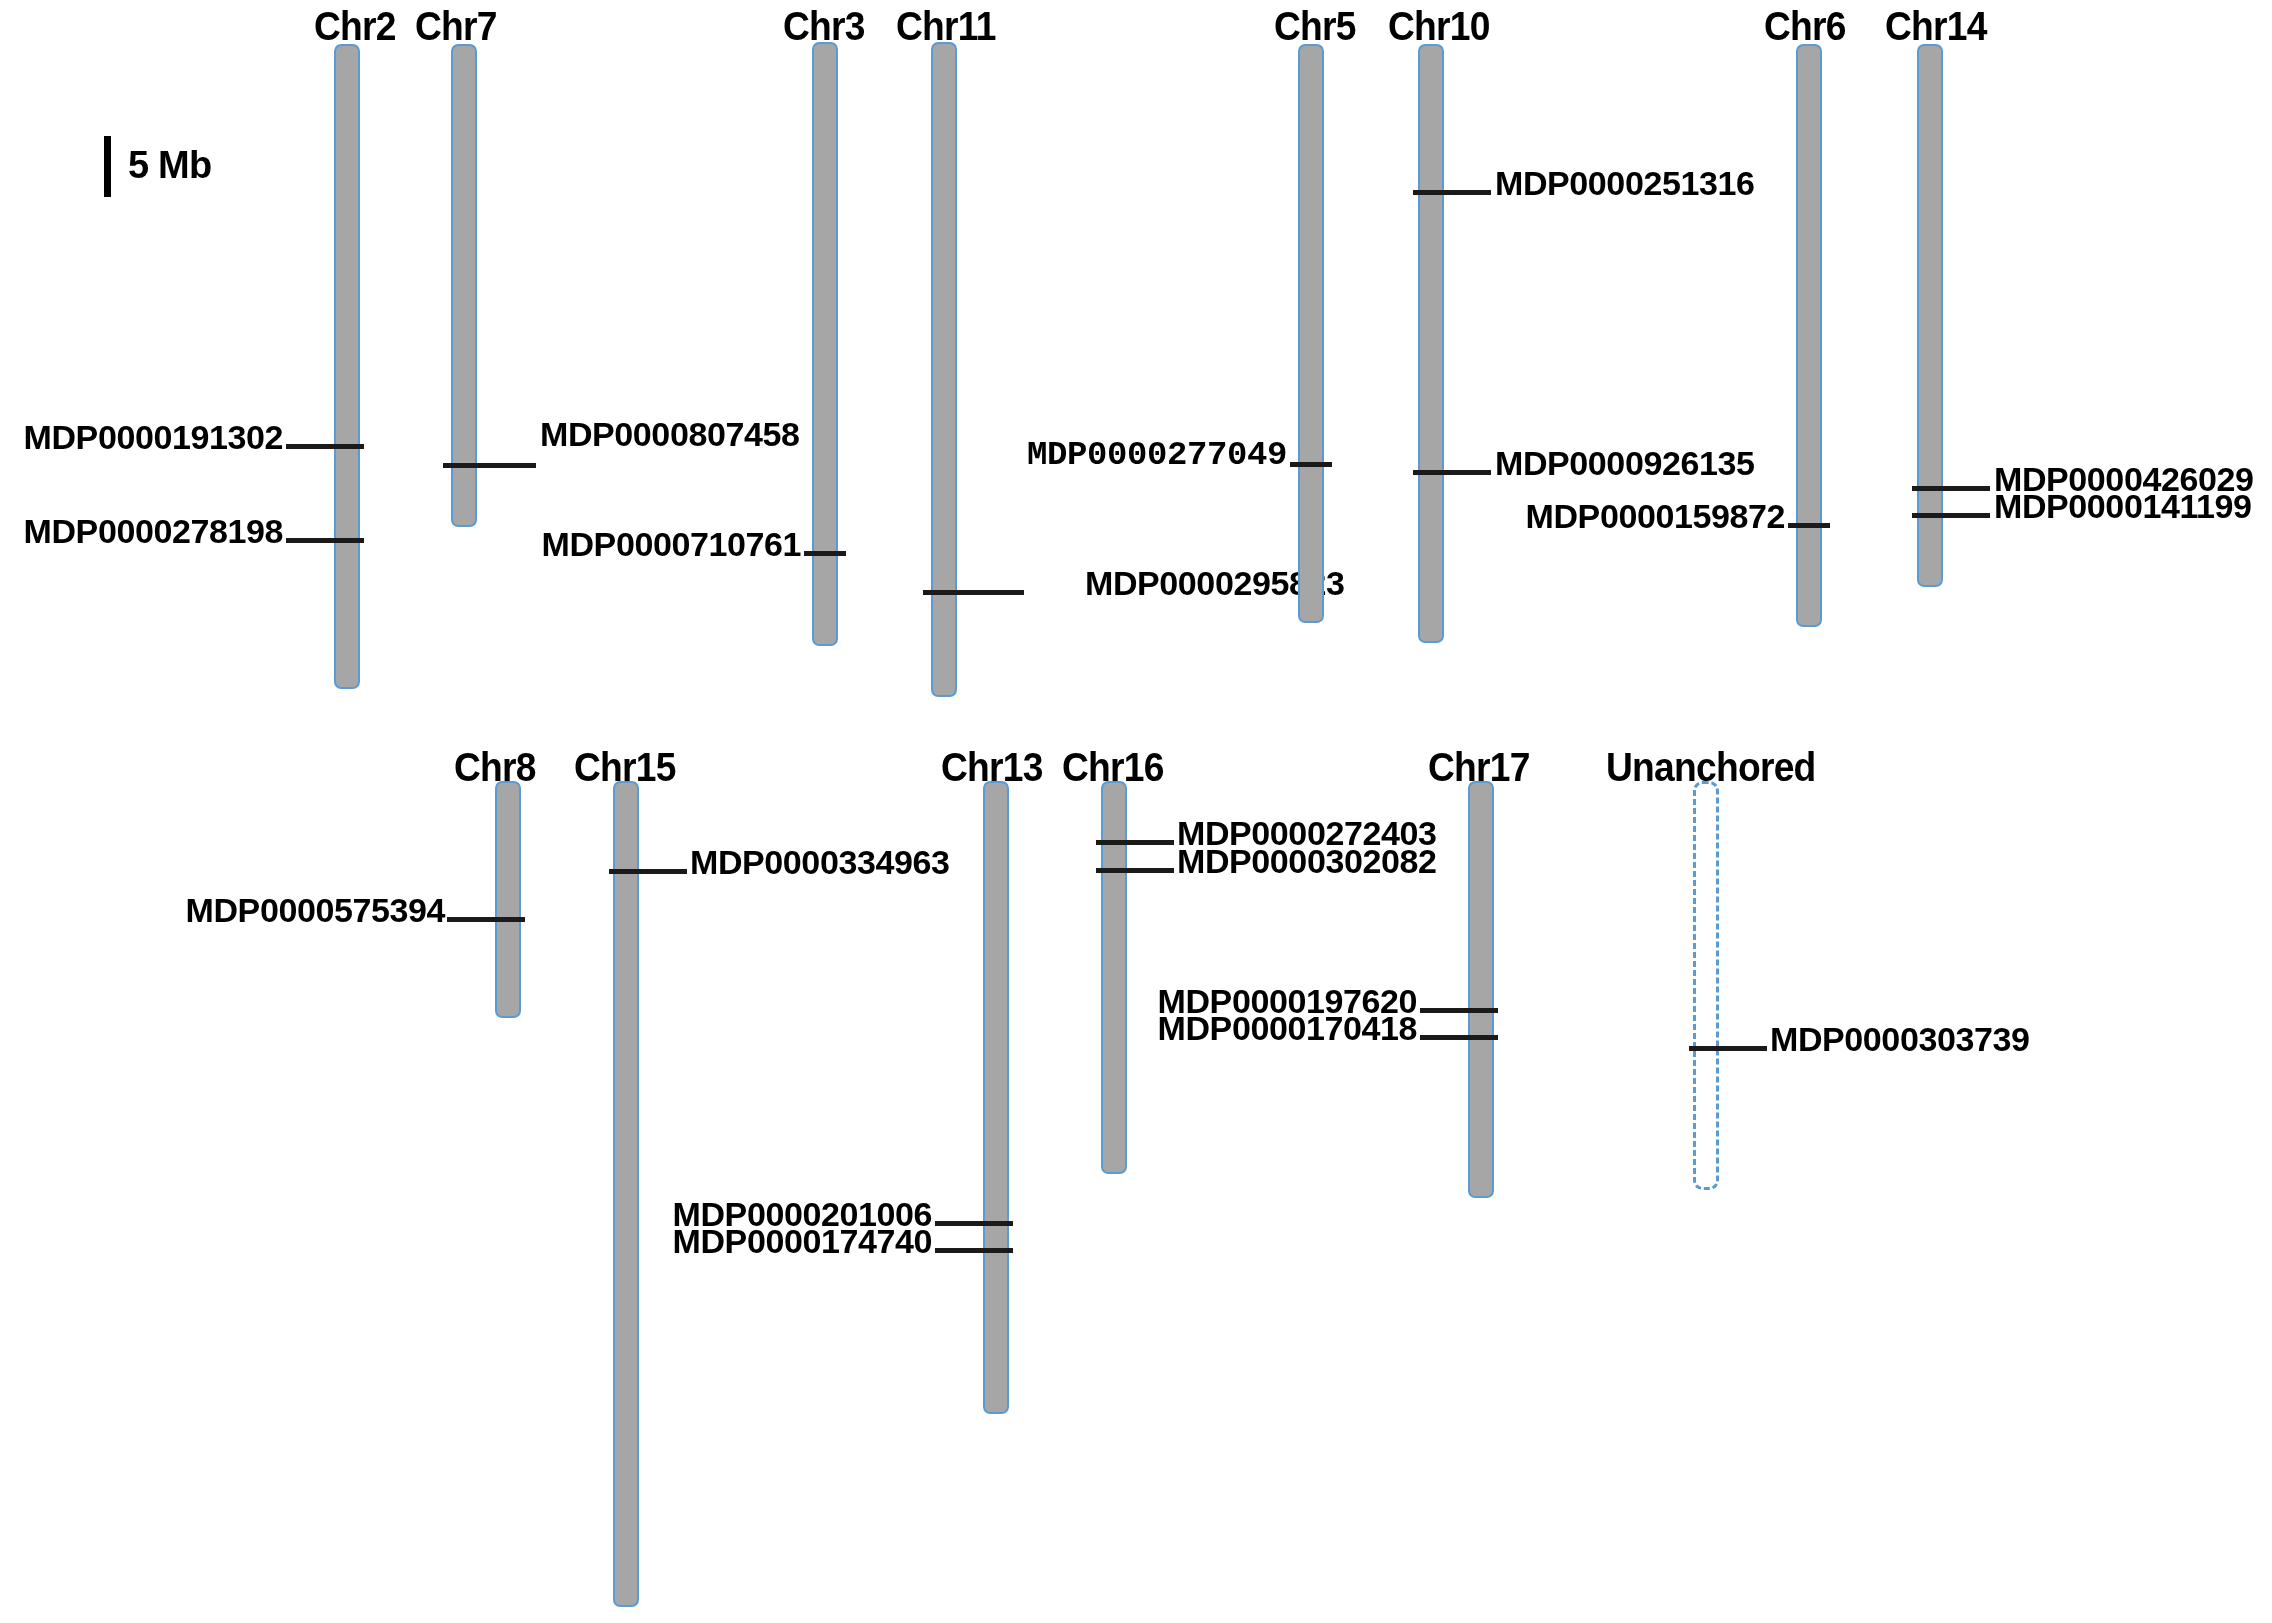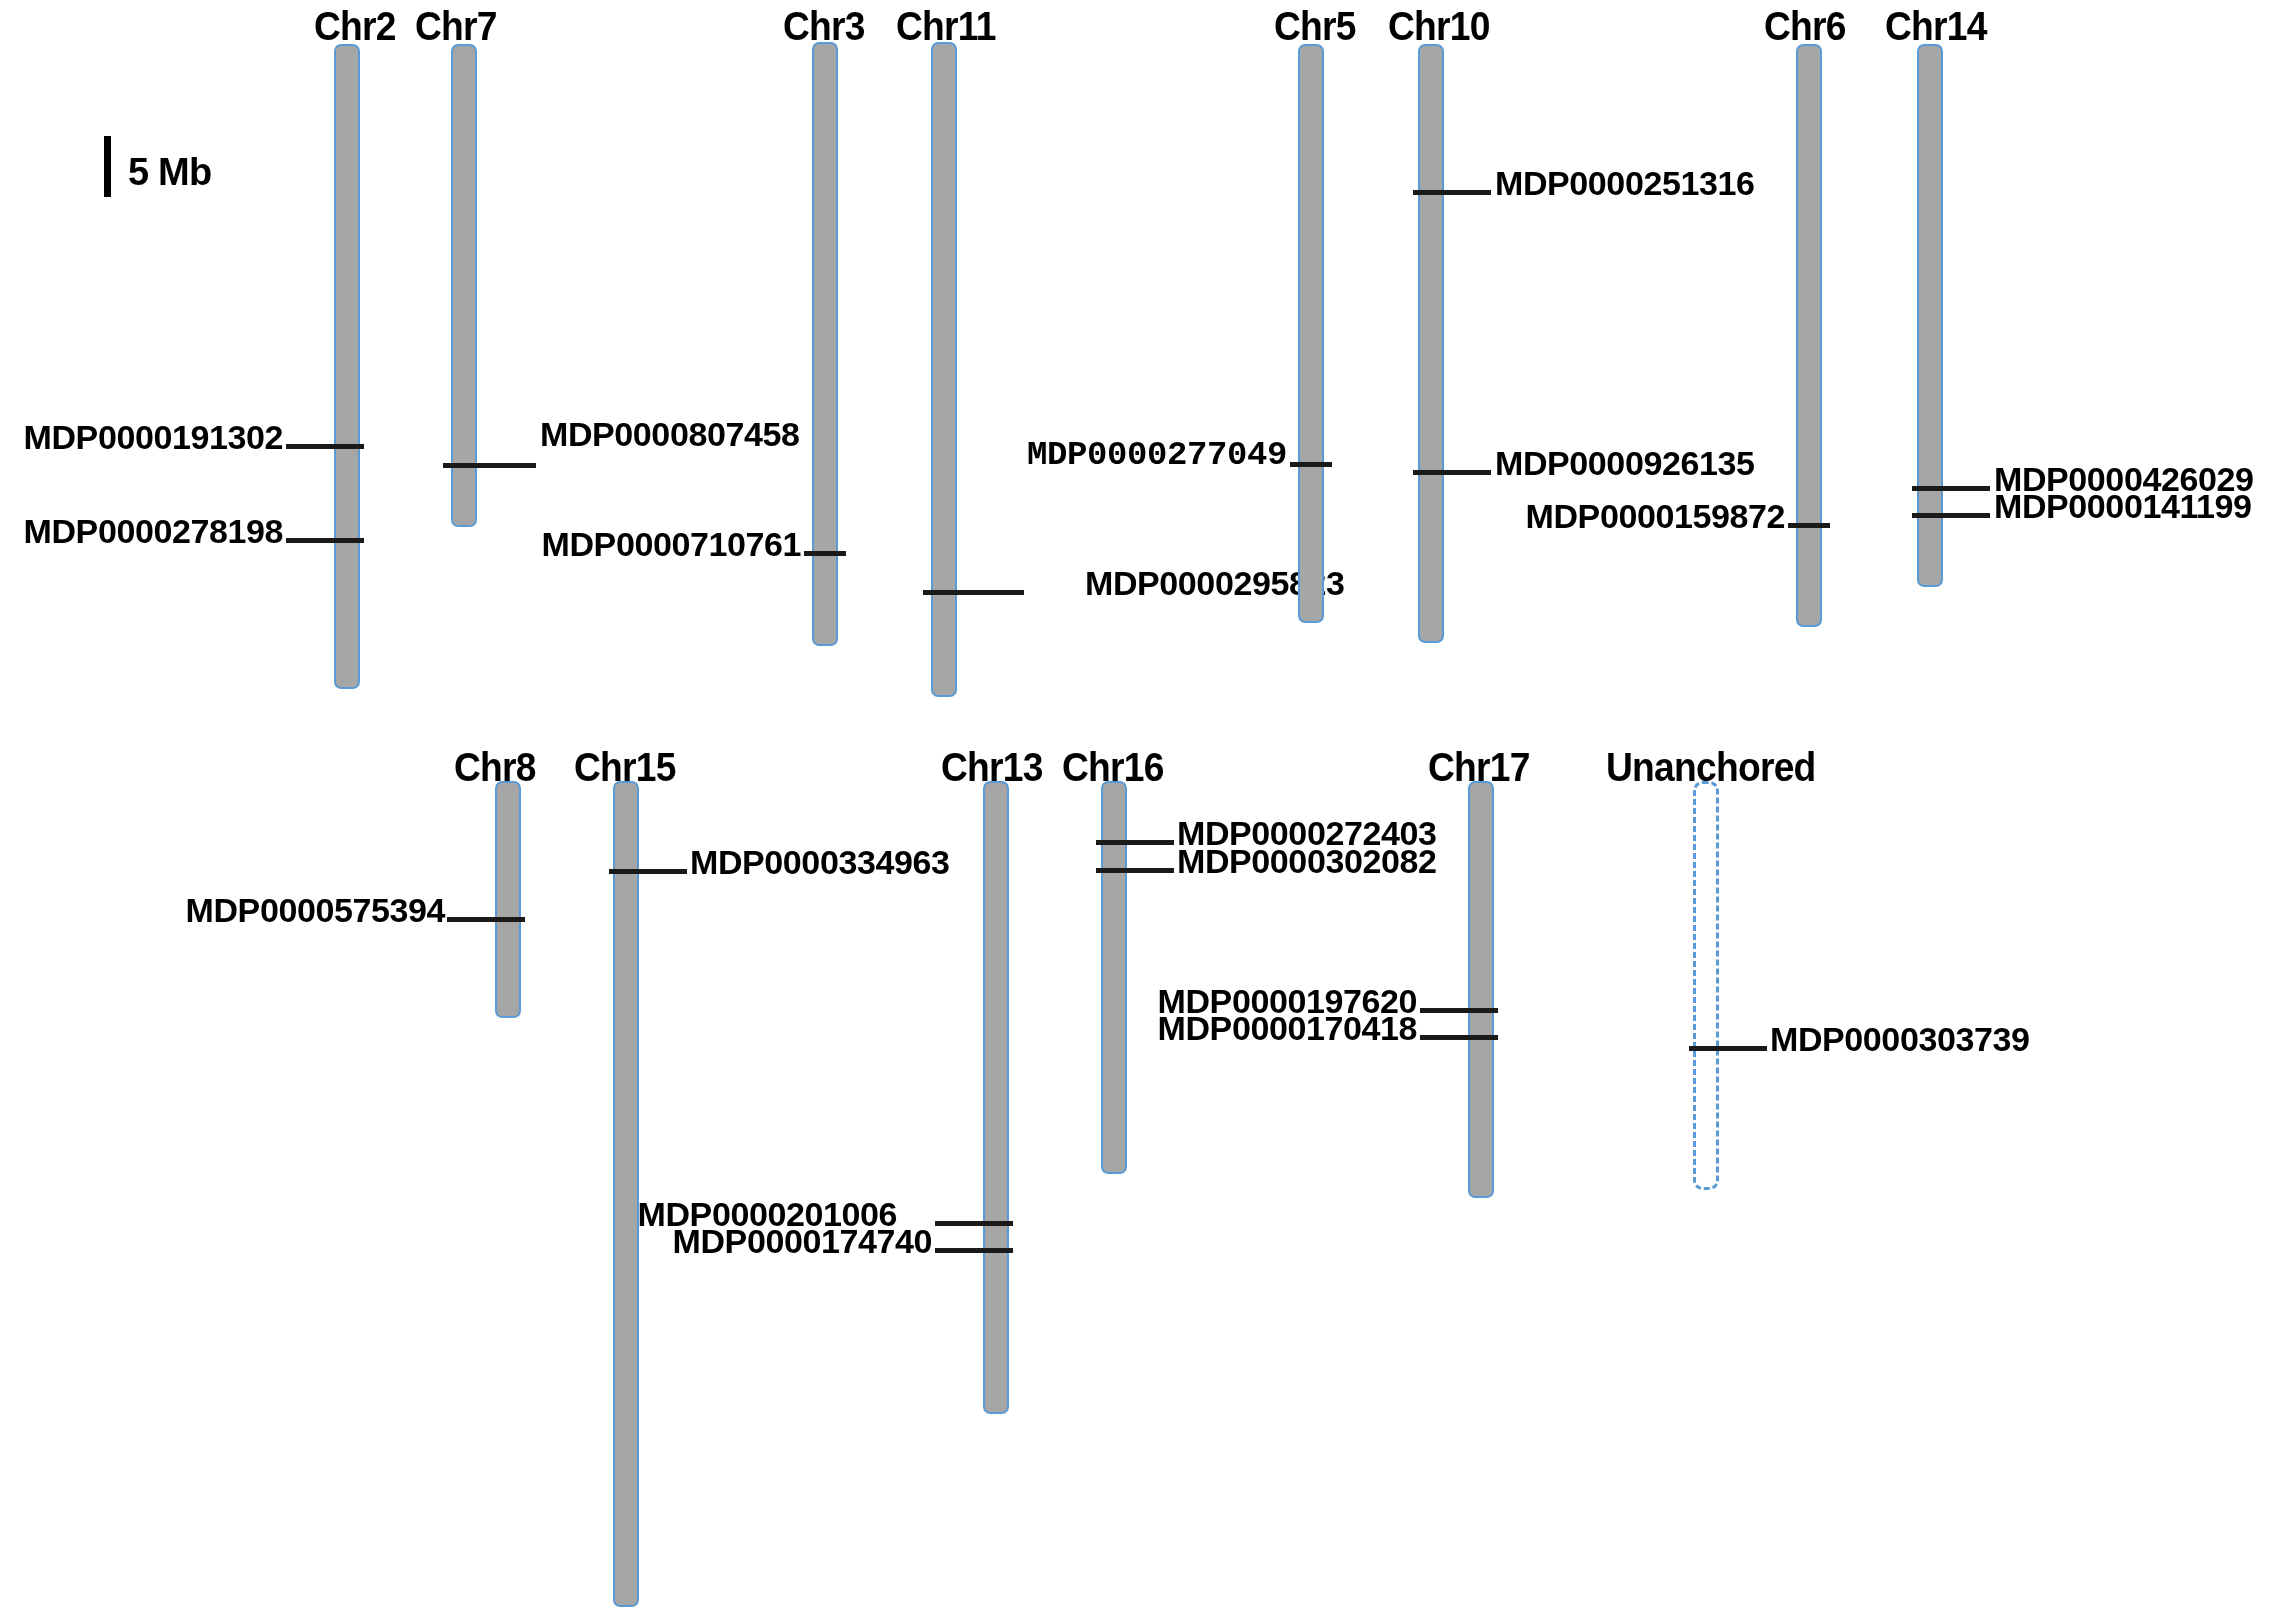--- a/index.html
+++ b/index.html
@@ -70,21 +70,21 @@
     white-space:nowrap;
     letter-spacing:-0.8px;
   }
 </style>
 </head>
 <body>
 
 <div id="stage">
 
   <div id="scale-bar-line" style="left: 104px; top: 136px; height: 61px;"></div>
-  <div id="scale-bar-text" style="left: 128px; top: 144px; margin-top: 7px;">5 Mb</div>
+  <div id="scale-bar-text" style="left: 128px; top: 144px;">5 Mb</div>
 
   <div id="chrom-layer">
       <div class="chrom" style="left: 334px; top: 44px; width: 25.6px; height: 645px;"></div>
       <div class="chrom-title" style="left: 314px; top: 6.4px;">Chr2</div>
       <div class="tick" style="top: 444px; left: 286px; width: 78px;"></div>
       <div class="marker-label left" style="top: 420px; right: 1990px;">MDP0000191302</div>
       <div class="tick" style="top: 538px; left: 286px; width: 78px;"></div>
       <div class="marker-label left" style="top: 514px; right: 1990px;">MDP0000278198</div>
       <div class="chrom" style="left: 451px; top: 44px; width: 25.6px; height: 483px;"></div>
       <div class="chrom-title" style="left: 415px; top: 6.4px;">Chr7</div>
@@ -122,21 +122,21 @@
       <div class="chrom-title" style="left: 454px; top: 747px;">Chr8</div>
       <div class="tick" style="top: 917px; left: 447px; width: 78px;"></div>
       <div class="marker-label left" style="top: 893px; right: 1828px;">MDP0000575394</div>
       <div class="chrom" style="left: 613px; top: 781px; width: 25.6px; height: 826px;"></div>
       <div class="chrom-title" style="left: 574px; top: 747px;">Chr15</div>
       <div class="tick" style="top: 869px; left: 609px; width: 78px;"></div>
       <div class="marker-label right" style="top: 845px; left: 690px;">MDP0000334963</div>
       <div class="chrom" style="left: 983px; top: 781px; width: 25.6px; height: 633px;"></div>
       <div class="chrom-title" style="left: 941px; top: 747px;">Chr13</div>
       <div class="tick" style="top: 1221px; left: 935px; width: 78px;"></div>
-      <div class="marker-label left" style="top: 1197px; right: 1376px;">MDP0000201006</div>
+      <div class="marker-label left" style="top: 1197px; right: 1341px;">MDP0000201006</div>
       <div class="tick" style="top: 1248px; left: 935px; width: 78px;"></div>
       <div class="marker-label left" style="top: 1224px; right: 1341px;">MDP0000174740</div>
       <div class="chrom" style="left: 1101px; top: 781px; width: 25.6px; height: 393px;"></div>
       <div class="chrom-title" style="left: 1062px; top: 747px;">Chr16</div>
       <div class="tick" style="top: 840px; left: 1096px; width: 78px;"></div>
       <div class="marker-label right" style="top: 816px; left: 1177px;">MDP0000272403</div>
       <div class="tick" style="top: 868px; left: 1096px; width: 78px;"></div>
       <div class="marker-label right" style="top: 844px; left: 1177px;">MDP0000302082</div>
       <div class="chrom" style="left: 1468px; top: 781px; width: 25.6px; height: 417px;"></div>
       <div class="chrom-title" style="left: 1428px; top: 747px;">Chr17</div>

